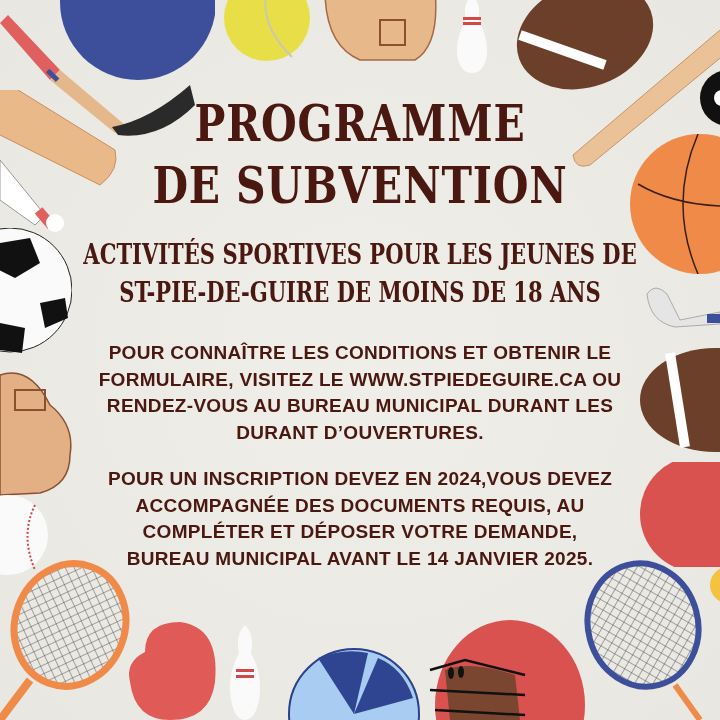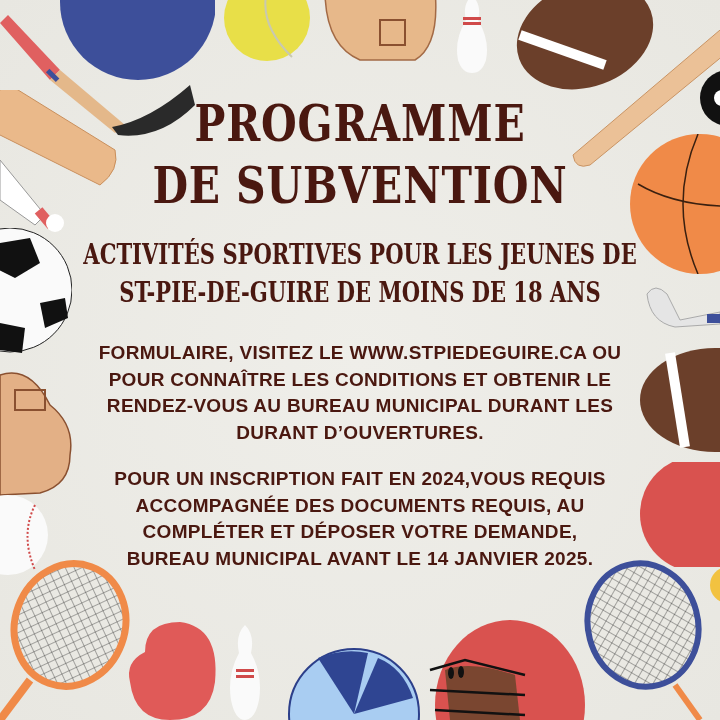--- a/index.html
+++ b/index.html
@@ -153,24 +153,24 @@
     <ellipse cx="63" cy="65" rx="55" ry="62" fill="url(#net2)" stroke="#3d4f9a" stroke-width="6" transform="rotate(-15 63 65)"></ellipse>
     <path d="M95 125 L120 160" stroke="#f08a48" stroke-width="6"></path>
   </svg>
 
   <div class="title t1">PROGRAMME</div>
   <div class="title t2">DE SUBVENTION</div>
   <div class="sub s1">ACTIVITÉS SPORTIVES POUR LES JEUNES DE</div>
   <div class="sub s2">ST-PIE-DE-GUIRE DE MOINS DE 18 ANS</div>
 
   <div class="para p1">
+    <span>POUR CONNAÎTRE LES CONDITIONS ET OBTENIR LE</span>
     <span>FORMULAIRE, VISITEZ LE WWW.STPIEDEGUIRE.CA OU</span>
-    <span>POUR CONNAÎTRE LES CONDITIONS ET OBTENIR LE</span>
     <span>RENDEZ-VOUS AU BUREAU MUNICIPAL DURANT LES</span>
     <span>DURANT D’OUVERTURES.</span>
   </div>
   <div class="para p2">
-    <span>POUR UN INSCRIPTION FAIT EN 2024,VOUS REQUIS</span>
+    <span>POUR UN INSCRIPTION DEVEZ EN 2024,VOUS DEVEZ</span>
     <span>ACCOMPAGNÉE DES DOCUMENTS REQUIS, AU</span>
     <span>COMPLÉTER ET DÉPOSER VOTRE DEMANDE,</span>
     <span>BUREAU MUNICIPAL AVANT LE 14 JANVIER 2025.</span>
   </div>
 </div>
 
 </body></html>

